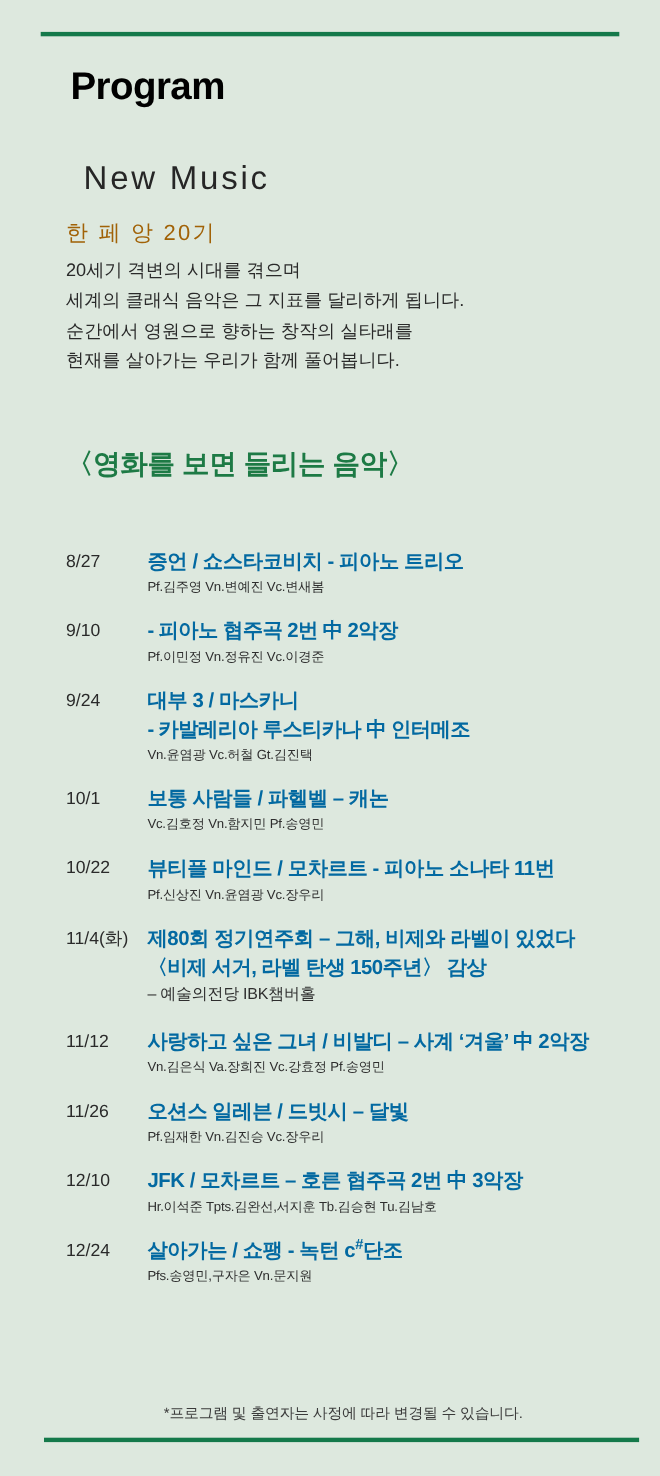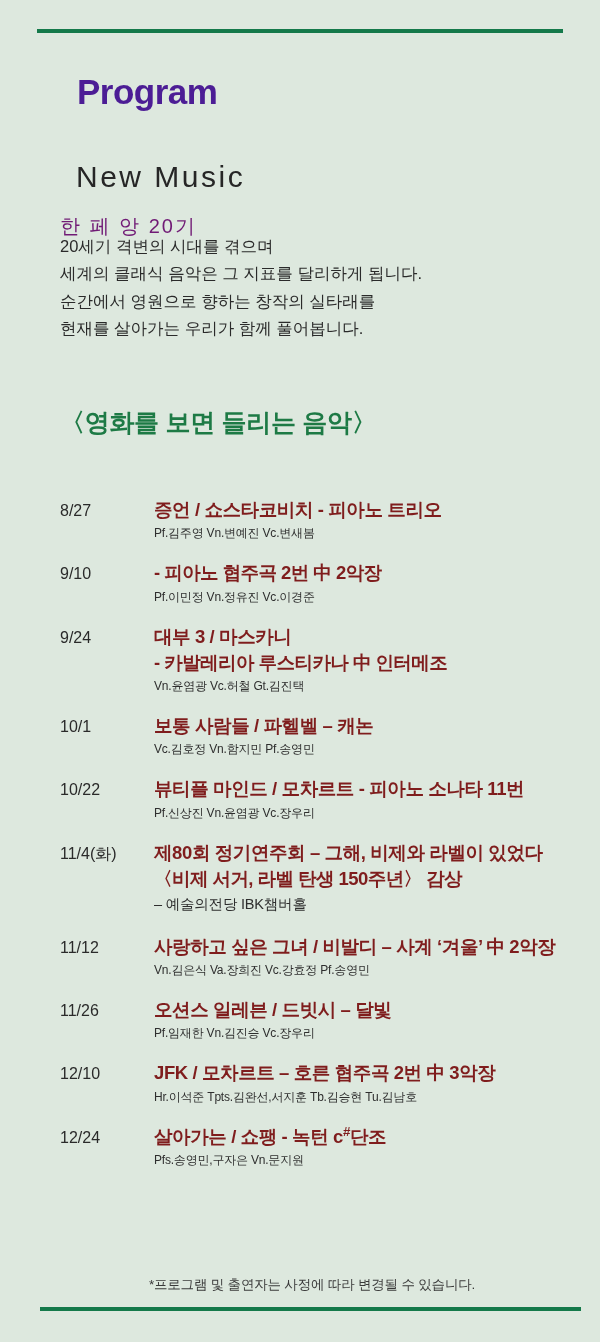--- a/index.html
+++ b/index.html
@@ -44,41 +44,41 @@
   
   .header {
     position: absolute;
     left: 60px;
     top: 56px;
     width: 500px;
   }
   .program-title {
     font-size: 35px;
     font-weight: 700;
-    color: #4c1d95;
+    color: #000000;
     letter-spacing: -0.5px;
     line-height: 1.1;
-    margin: 17px;
+    margin: 4px;
   }
   .concert-title {
     margin: 16px;
     padding-top: 31px;
     font-size: 30px;
     font-weight: 300;
     letter-spacing: 2.5px;
     color: #262626;
     line-height: 1.15;
   }
   .concert-subtitle {
     margin: 0;
     padding-top: 4px;
     font-size: 20px;
     font-weight: 400;
     letter-spacing: 2px;
-    color: #701a75;
+    color: #a16207;
     line-height: 1.2;
   }
 
   
   .intro {
     position: absolute;
     left: 60px;
     top: 233px;
     width: 500px;
     font-size: 16.5px;
@@ -106,40 +106,39 @@
   .program-list {
     position: absolute;
     left: 60px;
     top: 497px;
     width: 525px;
   }
   .entry {
     display: flex;
     align-items: flex-start;
     margin-bottom: 18px;
-    gap: 20px;
   }
   .entry-date {
     flex: 0 0 auto;
     width: 74px;
     font-size: 16px;
     font-weight: 400;
     color: #2a2a2a;
     line-height: 1.45;
     padding-top: 2px;
     white-space: nowrap;
   }
   .entry-body {
     flex: 1 1 auto;
     min-width: 0;
   }
   .entry-title {
     font-size: 18.5px;
     font-weight: 700;
-    color: #7f1d1d;
+    color: #0369a1;
     line-height: 1.42;
     letter-spacing: -0.4px;
     white-space: nowrap;
   }
   .entry-title.sub {
     letter-spacing: -0.55px;
   }
   .entry-performers {
     font-size: 12px;
     font-weight: 400;

